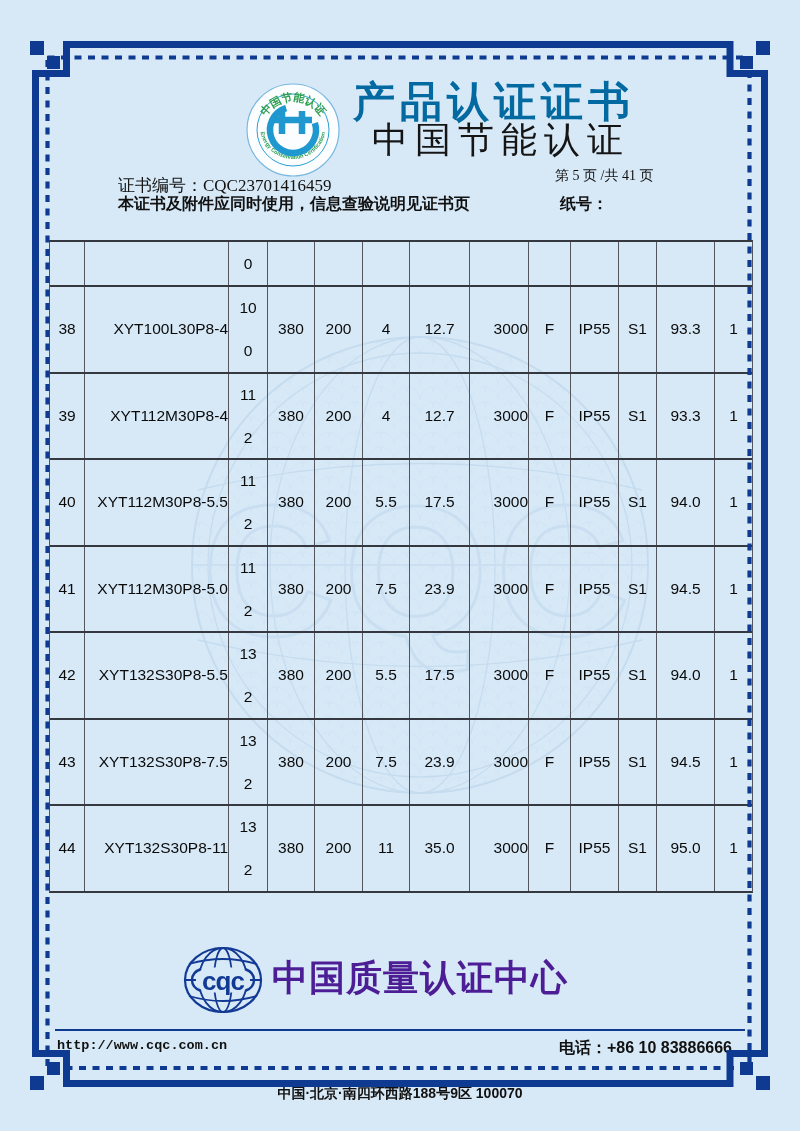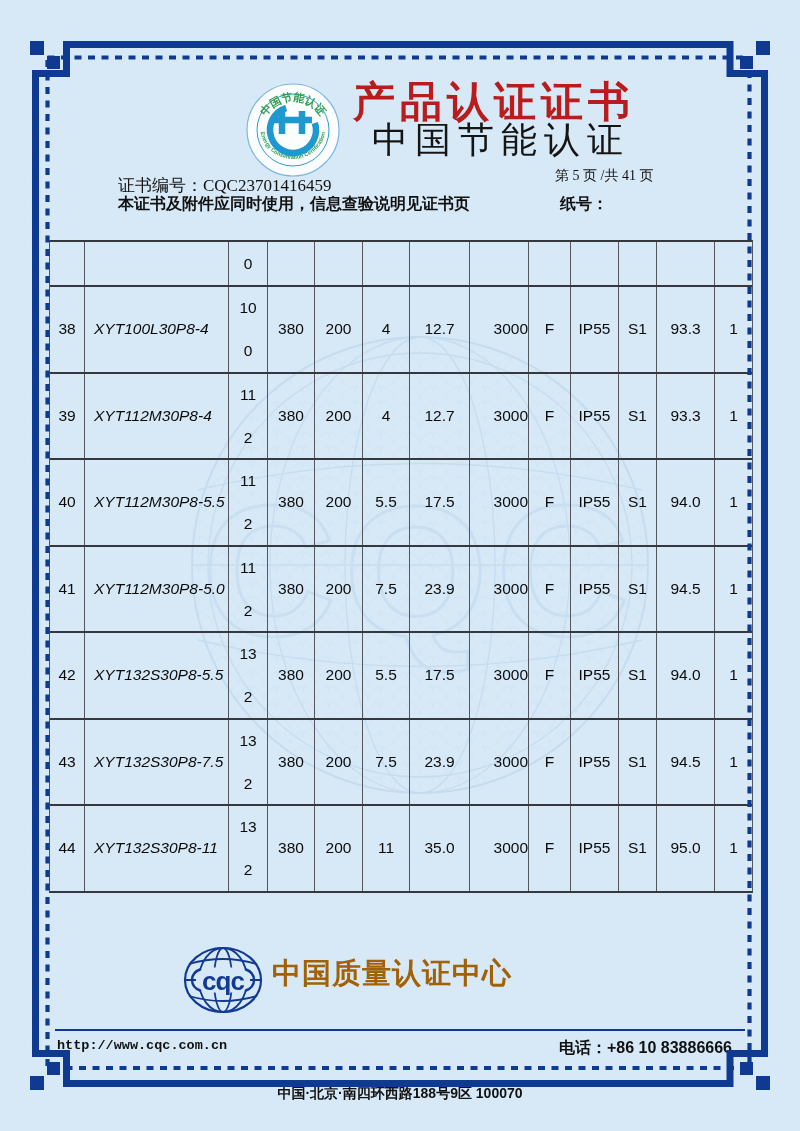--- a/index.html
+++ b/index.html
@@ -13,21 +13,21 @@
   
   .border-frame{position:absolute; left:0; top:0; z-index:3; pointer-events:none;}
 
   
   .watermark{position:absolute; left:185px; top:330px; z-index:1; opacity:.55; pointer-events:none;}
 
   
   .logo{position:absolute; left:246px; top:81px; z-index:2;}
   .title{
     position:absolute; left:353px; top:74px; z-index:2;
-    font-size:42px; font-weight:900; letter-spacing:5px; color:#b91c1c; white-space:nowrap;
+    font-size:42px; font-weight:900; letter-spacing:5px; color:#0369a1; white-space:nowrap;
   }
   .subtitle{
     position:absolute; left:372px; top:116px; z-index:2;
     font-size:36px; font-weight:500; letter-spacing:7px; color:#151515; white-space:nowrap;
   }
   .cert-line{position:absolute; left:118px; top:174px; z-index:2;
     font-family:"Liberation Serif", serif; font-size:17px; white-space:nowrap;}
   .page-info{position:absolute; left:555px; top:167px; z-index:2;
     font-family:"Liberation Serif", serif; font-size:14px; white-space:nowrap;}
   .usage-note{position:absolute; left:118px; top:194px; z-index:2;
@@ -46,30 +46,30 @@
   .prow:last-child{border-bottom:none;}
   .prow.carryover{height:43px;}
   .prow.data{height:84.5px;}
   .pcell{
     flex:0 0 auto; box-sizing:border-box;
     border-right:1.6px solid #53565c;
     display:flex; align-items:center; justify-content:center;
     font-size:15.5px; color:#0a0a0a;
   }
   .pcell:last-child{border-right:none;}
-  .c0{width:35px;} .c1{width:144px; justify-content:flex-start; padding-left:9px;font-style:italic;}
+  .c0{width:35px;} .c1{width:144px; justify-content:flex-end; padding-left:9px;}
   .c2{width:39px;} .c3{width:47px;} .c4{width:48px;} .c5{width:47px;}
   .c6{width:60px;} .c7{width:59px;justify-content:flex-end;} .c8{width:42px;} .c9{width:48px;}
   .c10{width:38px;} .c11{width:58px;} .c12{width:37px;}
   .c2 span{display:block; width:22px; word-break:break-all; line-height:43px; text-align:center;}
 
   
   .cqc-logo{position:absolute; left:183px; top:946px; z-index:2;}
   .org-name{position:absolute; left:272px; top:954px; z-index:2;
-    font-size:29px; font-weight:600; letter-spacing:1px; color:#a16207; white-space:nowrap;}
+    font-size:36px; font-weight:600; letter-spacing:1px; color:#4c1d95; white-space:nowrap;}
 
   
   .bottom-rule{position:absolute; left:55px; top:1029px; width:690px; height:2px; background:#0f3a92; z-index:2;}
   .website{position:absolute; left:57px; top:1038px; z-index:2;
     font-family:"Liberation Mono", monospace; font-size:13.5px; font-weight:700; white-space:nowrap;}
   .address{position:absolute; left:400px; top:1038px; transform:translateX(-50%); z-index:2;
     font-size:14px; font-weight:600; white-space:nowrap;margin-top:47px;}
   .phone{position:absolute; right:68px; top:1038px; z-index:2;
     font-size:16px; font-weight:600; white-space:nowrap;}
 </style>

